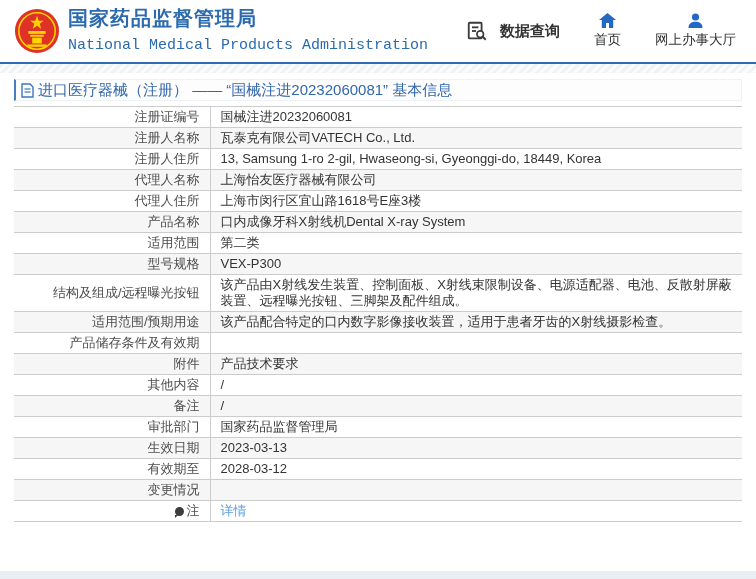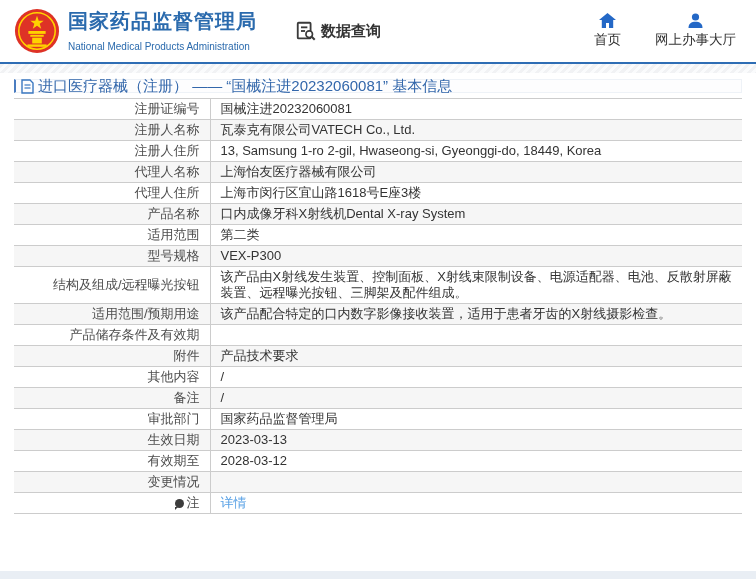--- a/index.html
+++ b/index.html
@@ -5,35 +5,35 @@
   * { margin:0; padding:0; box-sizing:border-box; }
   html,body { width:756px; height:579px; overflow:hidden; background:#fff;
     font-family:"Liberation Sans","DejaVu Sans",sans-serif; }
 
   
   .header { height:62px; display:flex; align-items:center; padding:0 14px;
     background:#fff; position:relative; }
   .emblem { width:46px; height:46px; flex:0 0 auto; }
   .brand { margin-left:8px; line-height:1.1; }
   .brand-zh { font-size:20px; font-weight:bold; color:#2a6aad; letter-spacing:1px; }
-  .brand-en { font-size:10px; color:#2a6aad; margin-top:9px; }
-  .query-entry { display:flex; align-items:center; margin-left:38px; cursor:pointer; }
+  .brand-en { font-size:15px; color:#2a6aad; margin-top:9px;font-family:Liberation Mono, monospace; }
+  .query-entry { display:flex; align-items:center; margin-left:38px; cursor:pointer;gap:8px; }
   .query-entry .q-icon { width:22px; height:22px; margin-right:4px; }
   .query-label { font-size:15px; font-weight:bold; color:#333; }
   .header-right { margin-left:auto; display:flex; gap:34px; padding-right:6px; }
   .nav-item { display:flex; flex-direction:column; align-items:center; cursor:pointer; }
   .nav-item svg { width:17px; height:15px; margin-bottom:3px; }
   .nav-item .nav-label { font-size:13.5px; color:#333; white-space:nowrap; }
 
   .blue-rule { height:2px; background:#2e6db4; }
   .hatch-strip { height:9px;
     background:repeating-linear-gradient(135deg,#f1f2f4 0 3px,#fafbfc 3px 6px); }
 
   
-  .title-bar { margin:6px 14px 0 14px; height:14px; display:flex; align-items:center;
+  .title-bar { margin:6px 14px 0 14px; height:22px; display:flex; align-items:center;
     background:#fdfdfe; border:1px solid #eef2f7; border-left:2px solid #4a7cc0;
     padding-left:5px; }
   .doc-icon { width:13px; height:15px; margin-right:4px; flex:0 0 auto; }
   .page-title { font-size:15px; color:#3367ab; white-space:nowrap; }
 
   
   .tbl-wrap { margin:5px 14px 0 14px; }
   table.info { width:728px; border-collapse:collapse; table-layout:fixed;
     border-top:1px solid #ccc; }
   table.info td { border-bottom:1px solid #ccc; font-size:13px; vertical-align:middle;

